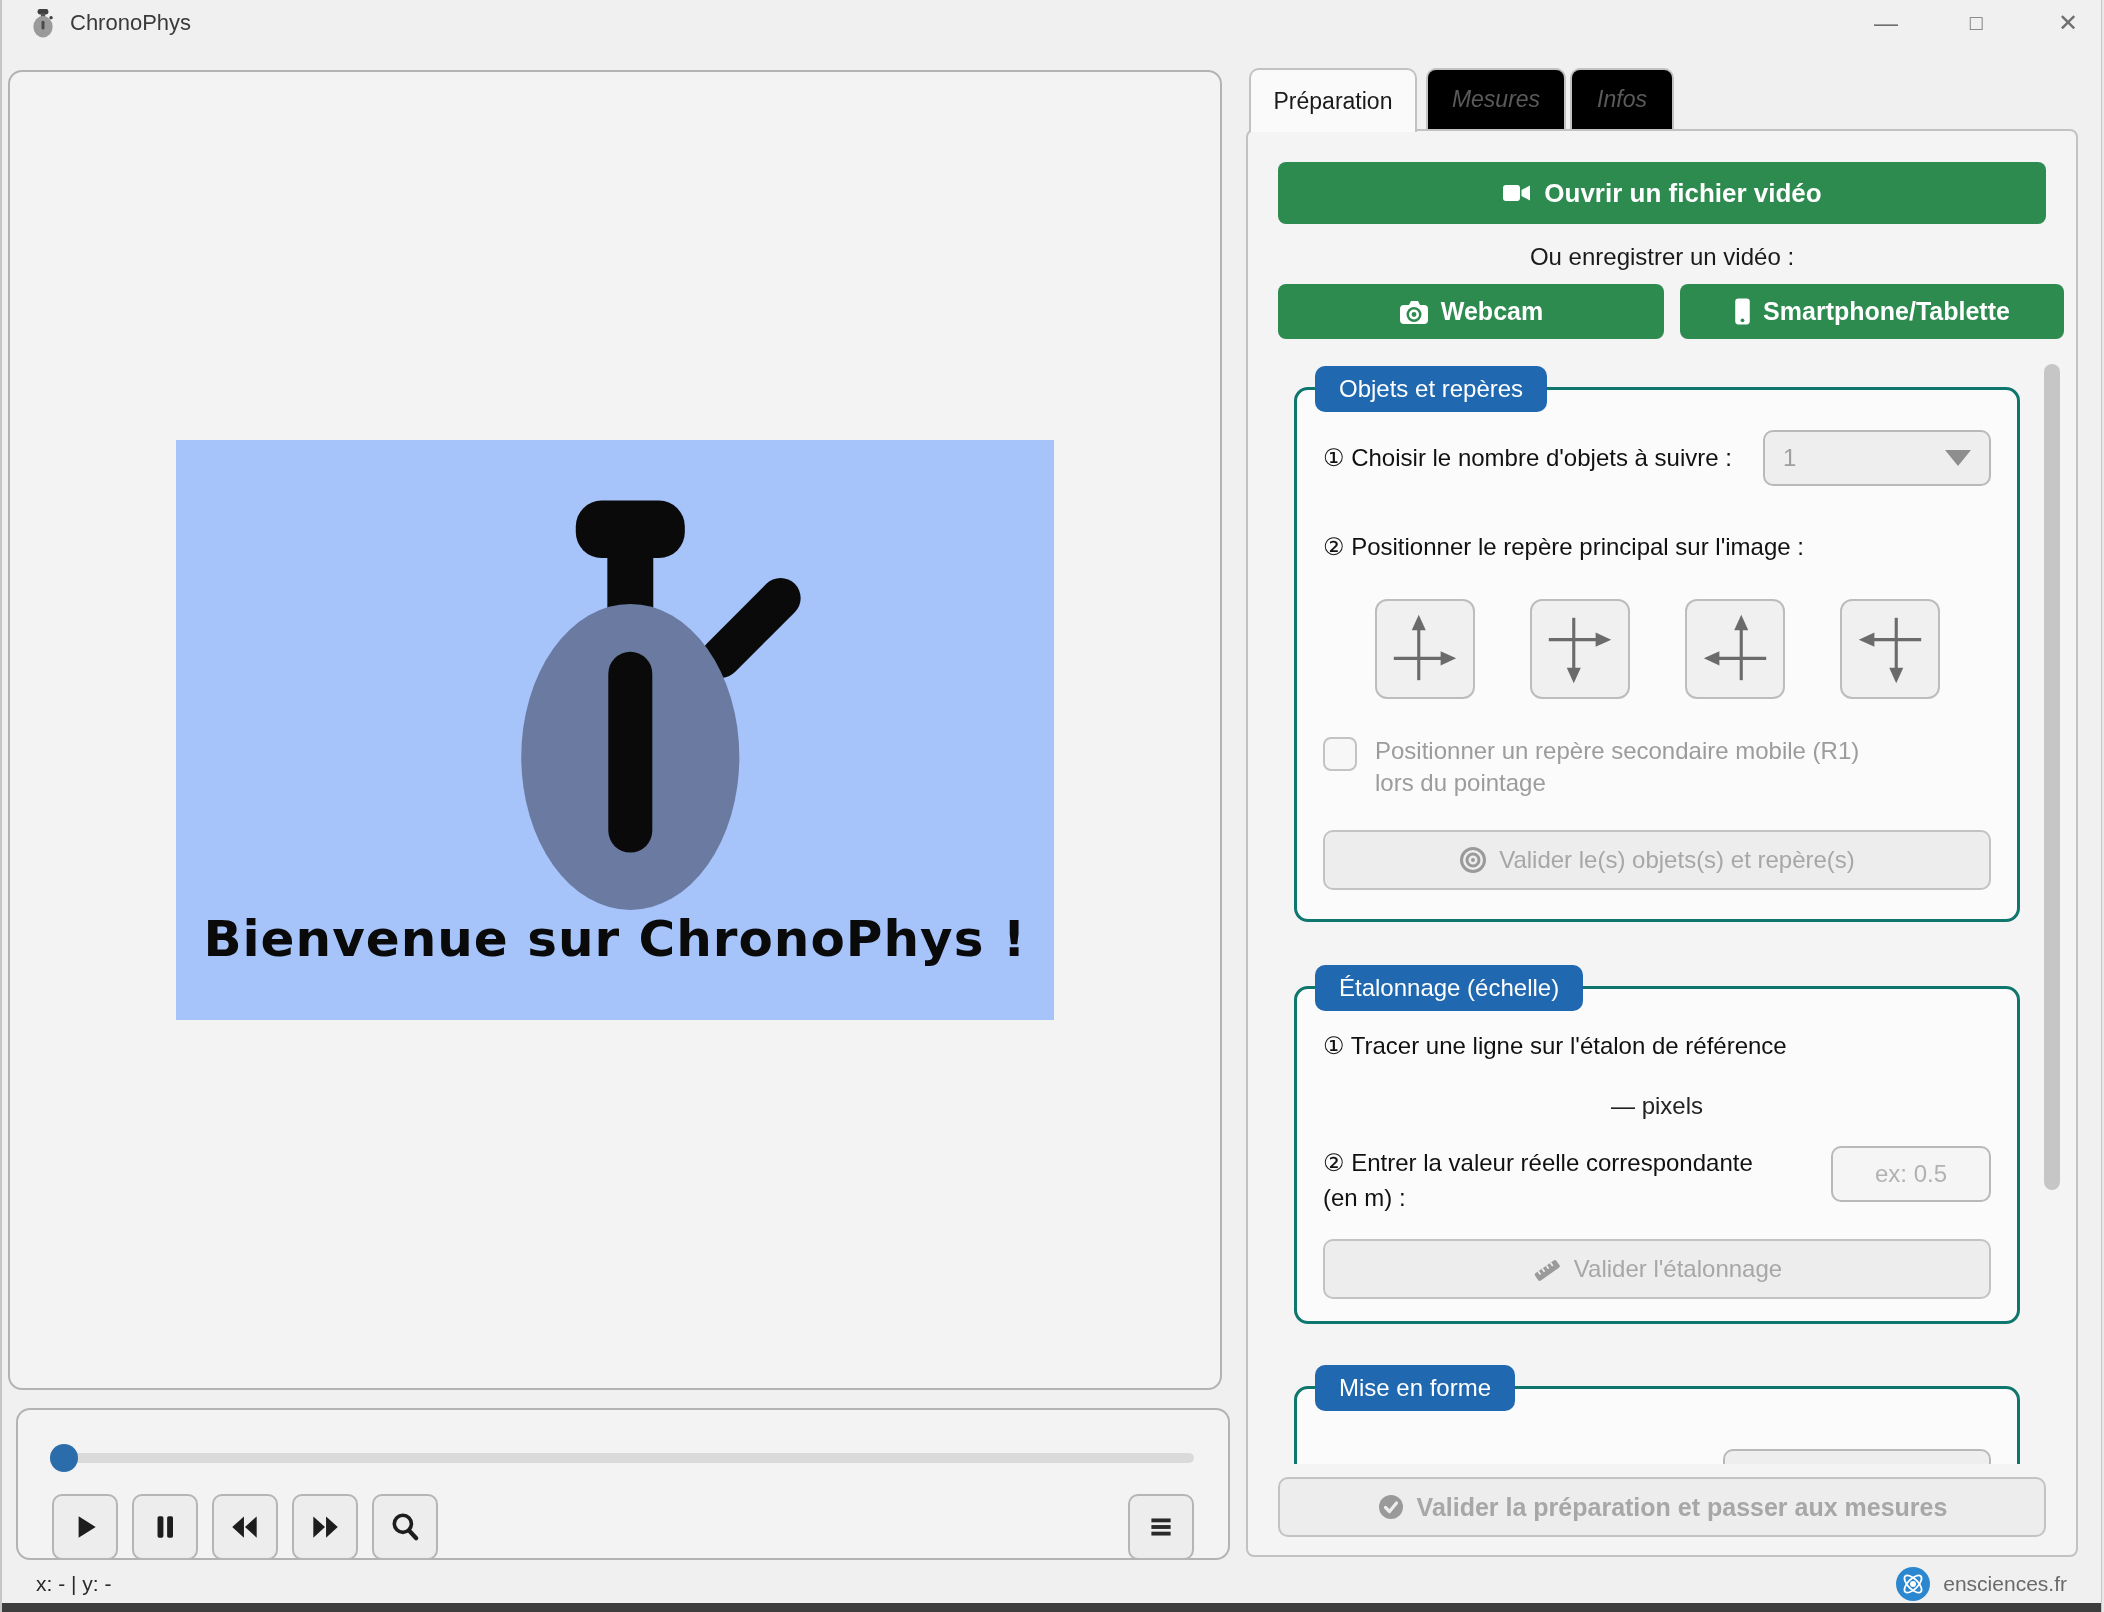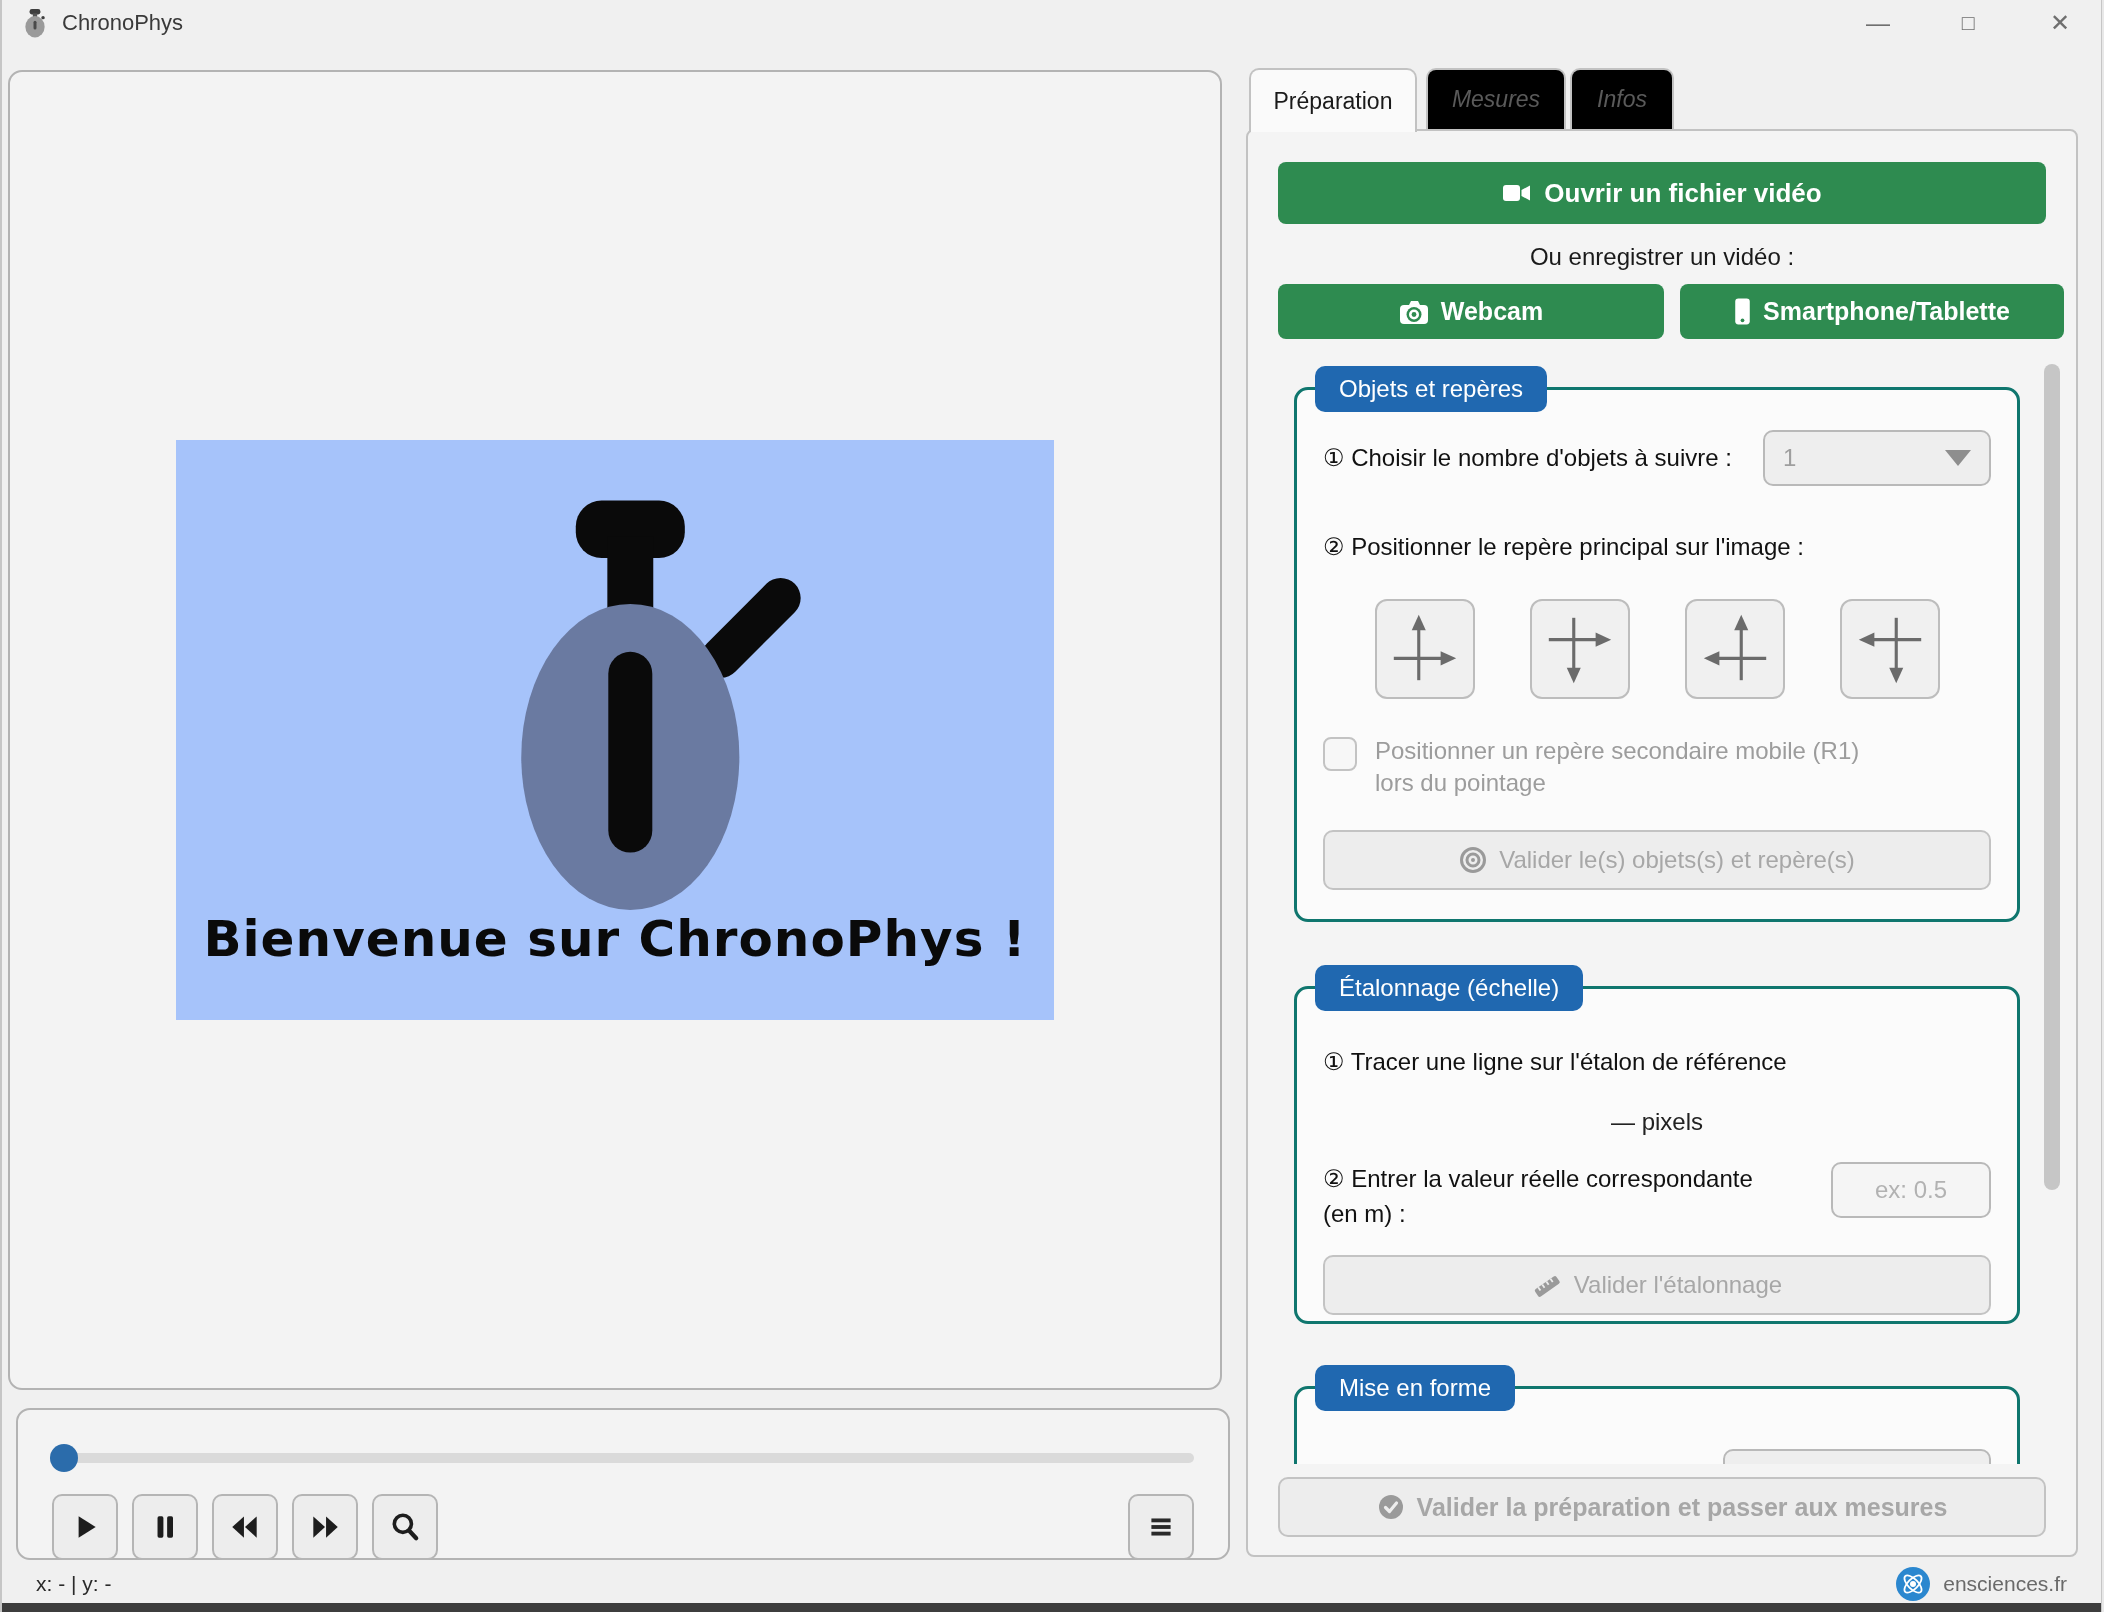--- a/index.html
+++ b/index.html
@@ -2,21 +2,21 @@
 <html><head>
 <meta charset="utf-8">
 <style>
   html,body{margin:0;padding:0;}
   body{width:2104px;height:1612px;overflow:hidden;background:#e8e8e8;
        font-family:"Liberation Sans","DejaVu Sans",sans-serif;}
   #window{position:relative;width:2102px;height:1612px;background:#f0f0f0;
           border-left:2px solid #c6c6c6;border-right:1px solid #c6c6c6;box-sizing:border-box;}
 
   
-  .titlebar{position:absolute;left:4px;top:0;right:0;height:46px;display:flex;align-items:center;}
+  .titlebar{position:absolute;left:12px;top:0;right:0;height:46px;display:flex;align-items:center;}
   .titlebar .app-title{font-size:22px;color:#3a3a3a;margin-left:14px;}
   .win-btn{position:absolute;top:6px;width:44px;height:34px;display:flex;align-items:center;
            justify-content:center;color:#6f6f6f;font-size:24px;cursor:default;}
 
   
   .panel{position:absolute;background:#f3f3f3;border:2px solid #b3b3b3;border-radius:14px;box-sizing:border-box;}
 
   
   .welcome{width:878px;height:580px;background:#a6c3fa;display:flex;flex-direction:column;
            align-items:center;justify-content:flex-end;}
@@ -268,21 +268,21 @@
             <circle cx="14" cy="14" r="11.5" fill="none" stroke="#9a9a9a" stroke-width="3"></circle>
             <circle cx="14" cy="14" r="6" fill="none" stroke="#9a9a9a" stroke-width="3"></circle>
             <circle cx="14" cy="14" r="2" fill="#9a9a9a"></circle>
           </svg>
           <span>Valider le(s) objets(s) et repère(s)</span>
         </button>
       </div>
 
       <div class="groupbox" style="margin-top:64px;height:338px;">
         <div class="badge">Étalonnage (échelle)</div>
-        <div class="step-label" style="margin-top:30px;">① Tracer une ligne sur l'étalon de référence</div>
+        <div class="step-label" style="margin-top:14px;">① Tracer une ligne sur l'étalon de référence</div>
         <div class="pixels-label">— pixels</div>
         <div class="row-between" style="margin-top:26px;align-items:flex-start;">
           <span class="step-label" style="width:470px;">② Entrer la valeur réelle correspondante (en m) :</span>
           <input class="txt-input" type="text" value="" placeholder="ex: 0.5" style="">
         </div>
         <button class="disabled-btn" style="margin-top:24px;width:100%;">
           <svg width="30" height="26" viewBox="0 0 30 26">
             <g transform="rotate(-35 15 14)">
               <rect x="2" y="10" width="26" height="9" rx="2" fill="#9a9a9a"></rect>
               <line x1="7" y1="10" x2="7" y2="14" stroke="#ededed" stroke-width="1.8"></line>

